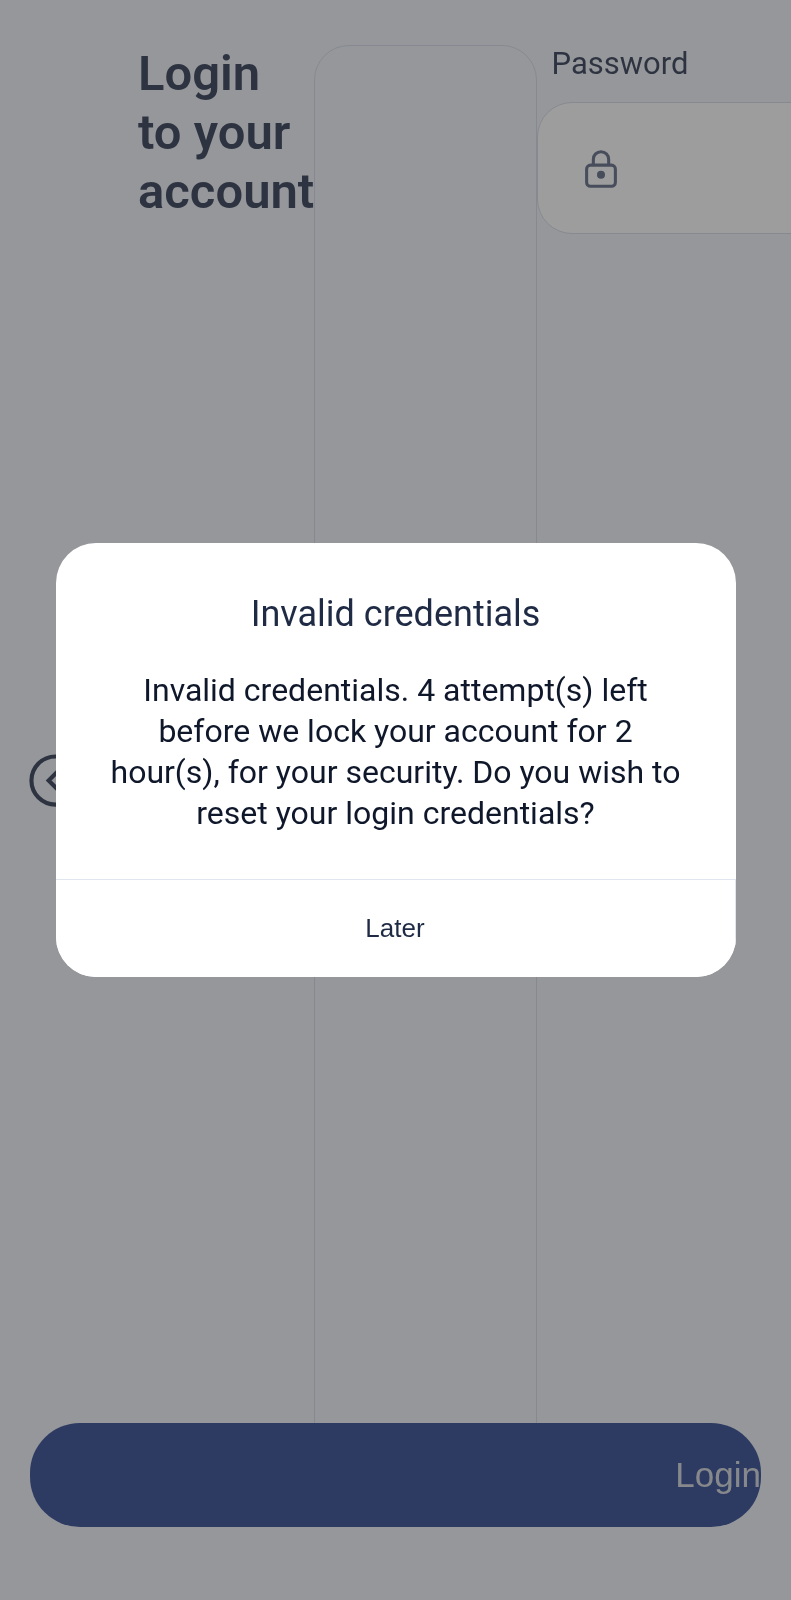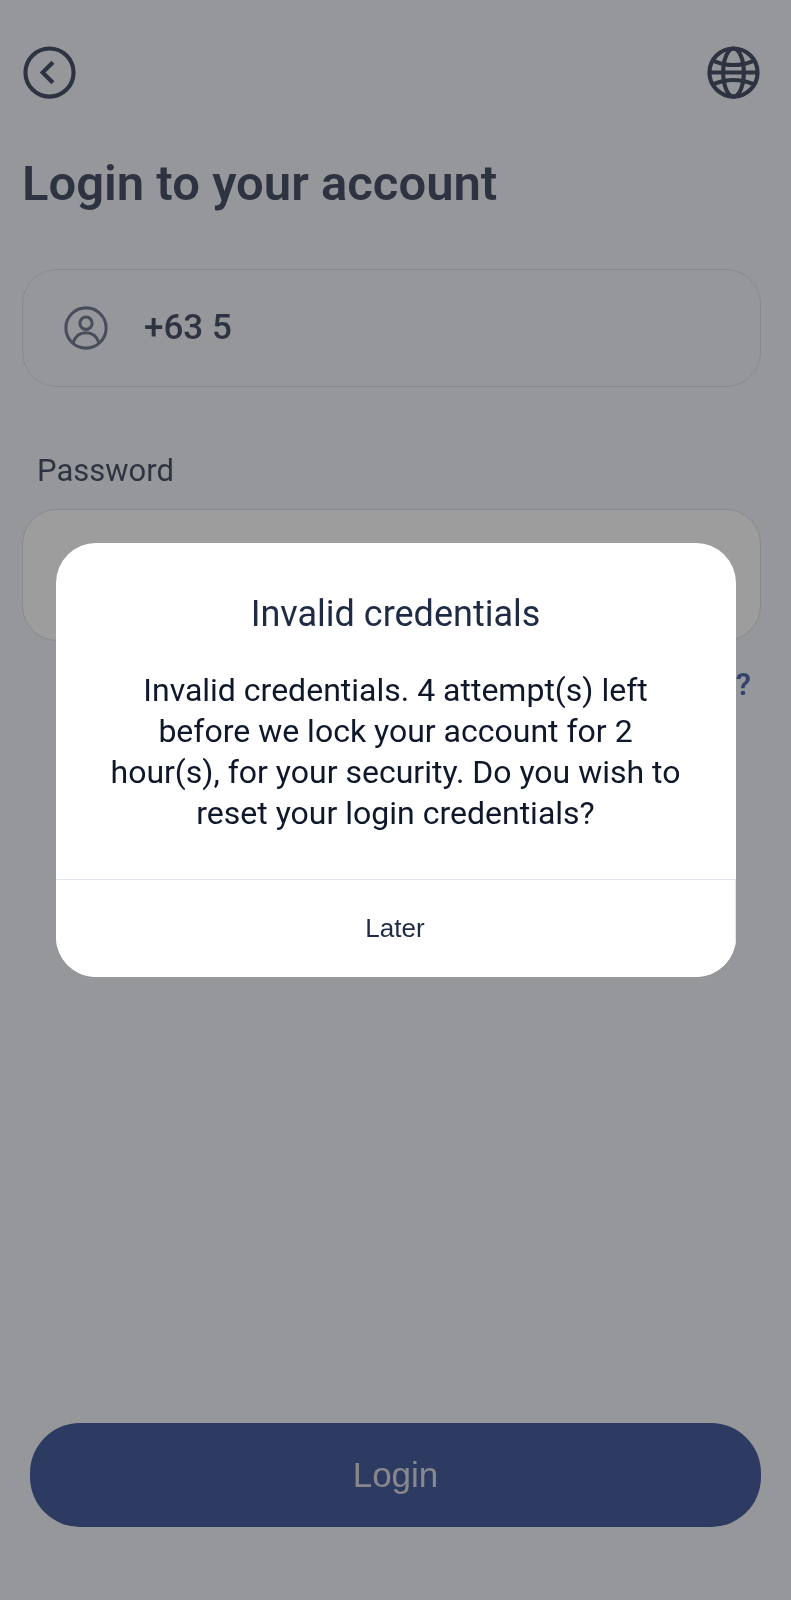--- a/index.html
+++ b/index.html
@@ -11,23 +11,22 @@
       width: 791px;
       height: 1600px;
       background: #f0f3f9;
       font-family: -apple-system, BlinkMacSystemFont, "Segoe UI", Roboto, sans-serif;
       position: relative;
       overflow: hidden;
     }
     .screen {
       width: 100%;
       height: 100%;
-      padding: 45px 30px 30px 22px;
-      display: flex;
-      flex-direction: column;
+      padding: 45px 30px 30px 28px;
+      display: flex;
       position: relative;
     }
     .top-bar {
       display: flex;
       justify-content: space-between;
       align-items: center;
       margin-bottom: 55px;
     }
     .back-button {
       width: 55px;
@@ -119,21 +118,21 @@
     }
     .login-button {
       position: absolute;
       bottom: 73px;
       left: 30px;
       right: 30px;
       background: #1e3a8a;
       color: #d1d5db;
       font-size: 35px;
       font-weight: 500;
-      text-align: center;
+      text-align: right;
       padding: 32px 0;
       border-radius: 50px;
       cursor: pointer;
       border: none;
     }
     .overlay {
       position: absolute;
       inset: 0;
       background: rgba(60, 60, 60, 0.5);
       display: flex;

